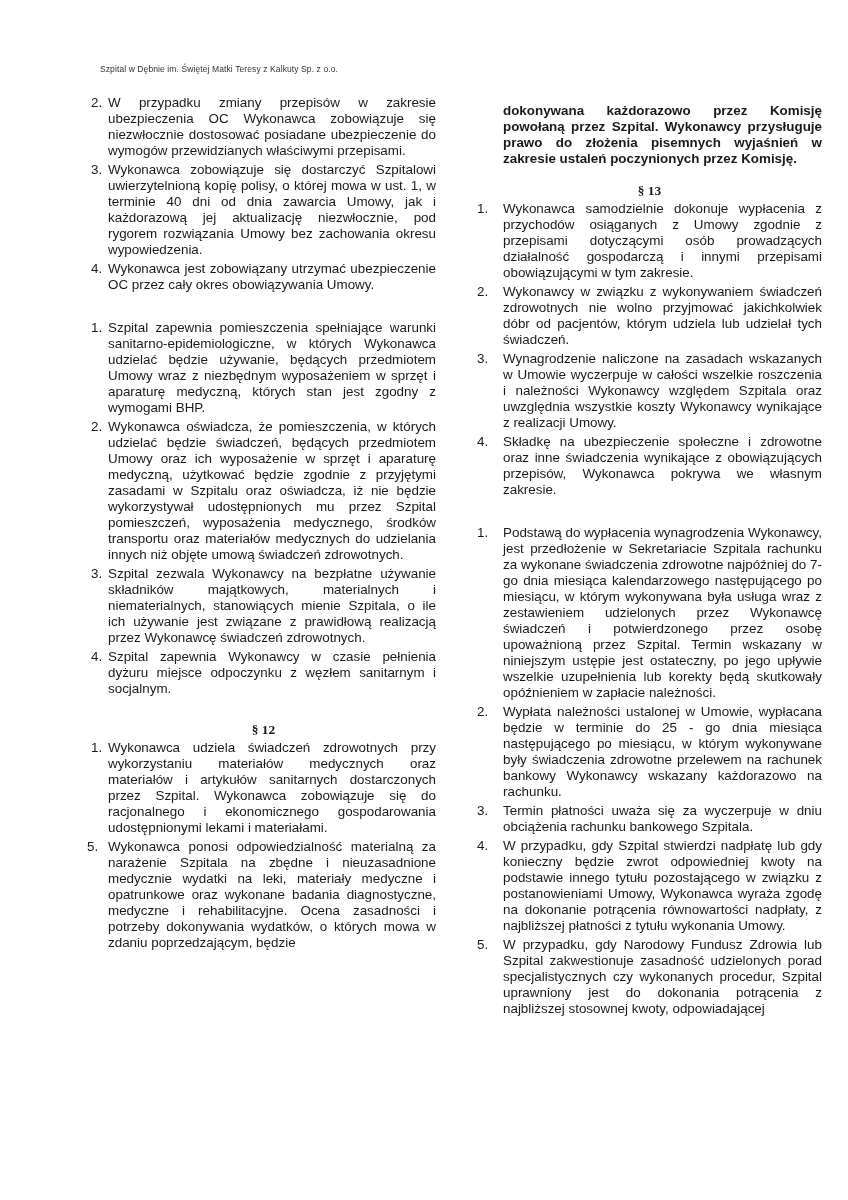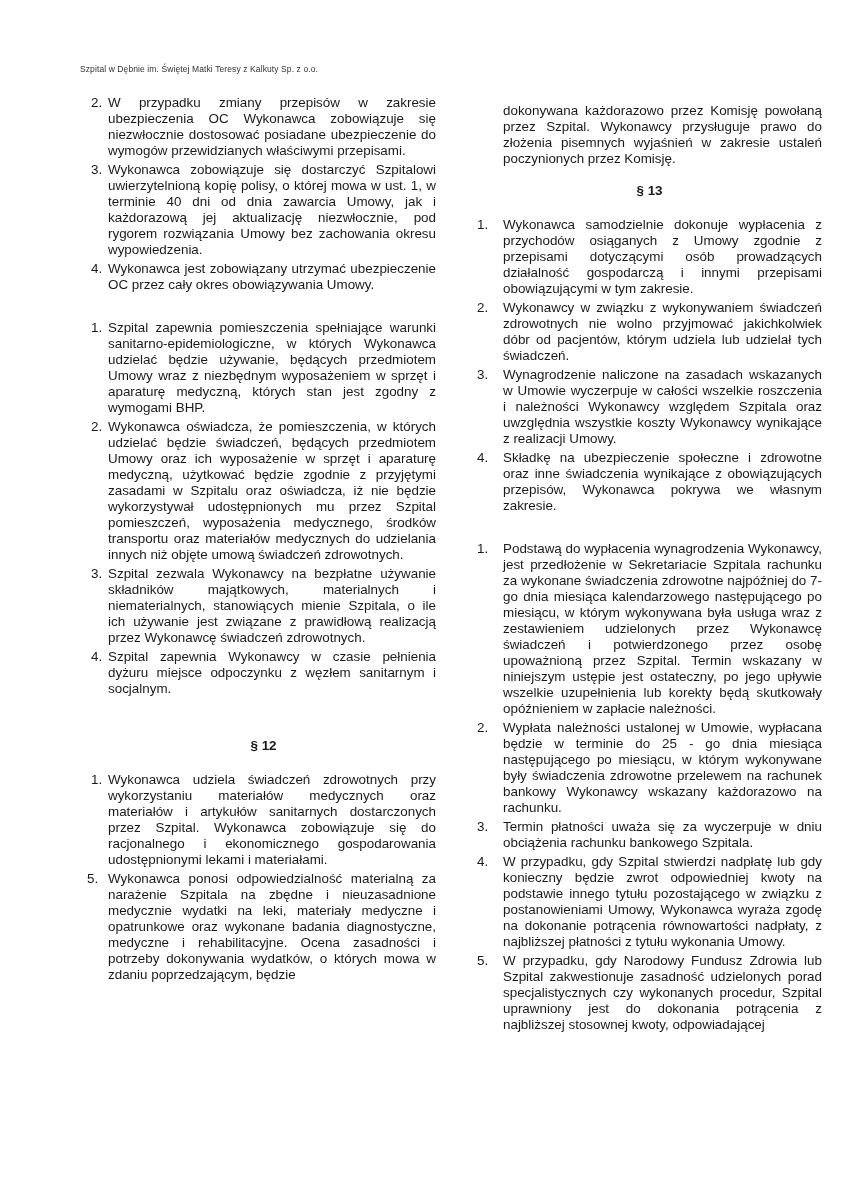--- a/index.html
+++ b/index.html
@@ -1,30 +1,30 @@
 <!DOCTYPE html>
 <html><head>
 <meta charset="utf-8">
 <style>
   html, body { margin: 0; padding: 0; }
   body {
     width: 848px; height: 1200px; background: #ffffff; position: relative; overflow: hidden;
     font-family: "Liberation Sans", sans-serif; color: #1a1a1a;
   }
   .page-header {
-    position: absolute; left: 80px; top: 64px; font-size: 8.5px; color: #333;
+    position: absolute; left: 100px; top: 64px; font-size: 8.5px; color: #333;
     letter-spacing: 0.1px;
   }
   .col { position: absolute; width: 345px; font-size: 13.4px; line-height: 16px; }
   .col-left { left: 91px; top: 95px; }
   .col-right { left: 477px; top: 103px; }
   .para { position: relative; padding-left: 17px; text-align: justify; margin: 0 0 3px 0; }
   .para .num { position: absolute; left: 0; top: 0; }
-  .cont { padding-left: 26px; text-align: justify; margin: 0 0 16px 0; }
-  .section-title { text-align: center; font-weight: bold; font-size: 13.4px; margin: 16px; }
+  .cont { padding-left: 26px; text-align: justify; margin: 0 0 16px 0; font-weight: bold; }
+  .section-title { text-align: center; font-weight: bold; font-size: 13.4px; margin: 0; font-family: Liberation Serif, serif; }
   .gap-lg { height: 22px; }
   .gap-sm { height: 2px; }
   .col-right .para { padding-left: 26px; }
 </style>
 </head>
 <body>
 
 <div class="page-header">Szpital  w Dębnie im. Świętej Matki Teresy z Kalkuty Sp. z o.o.</div>
 
 <div class="col col-left">

